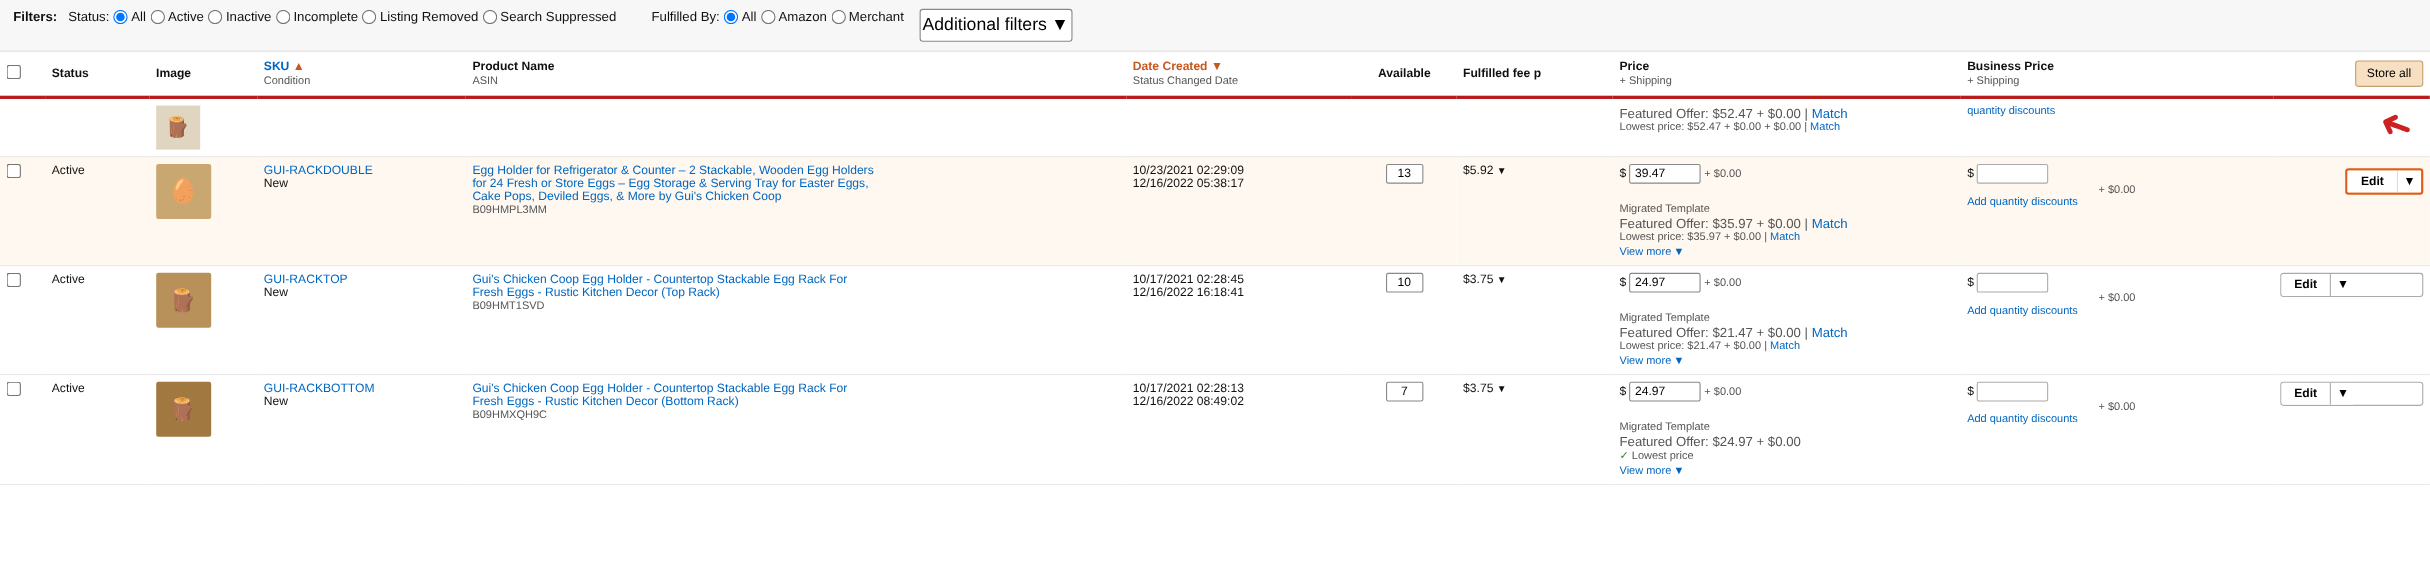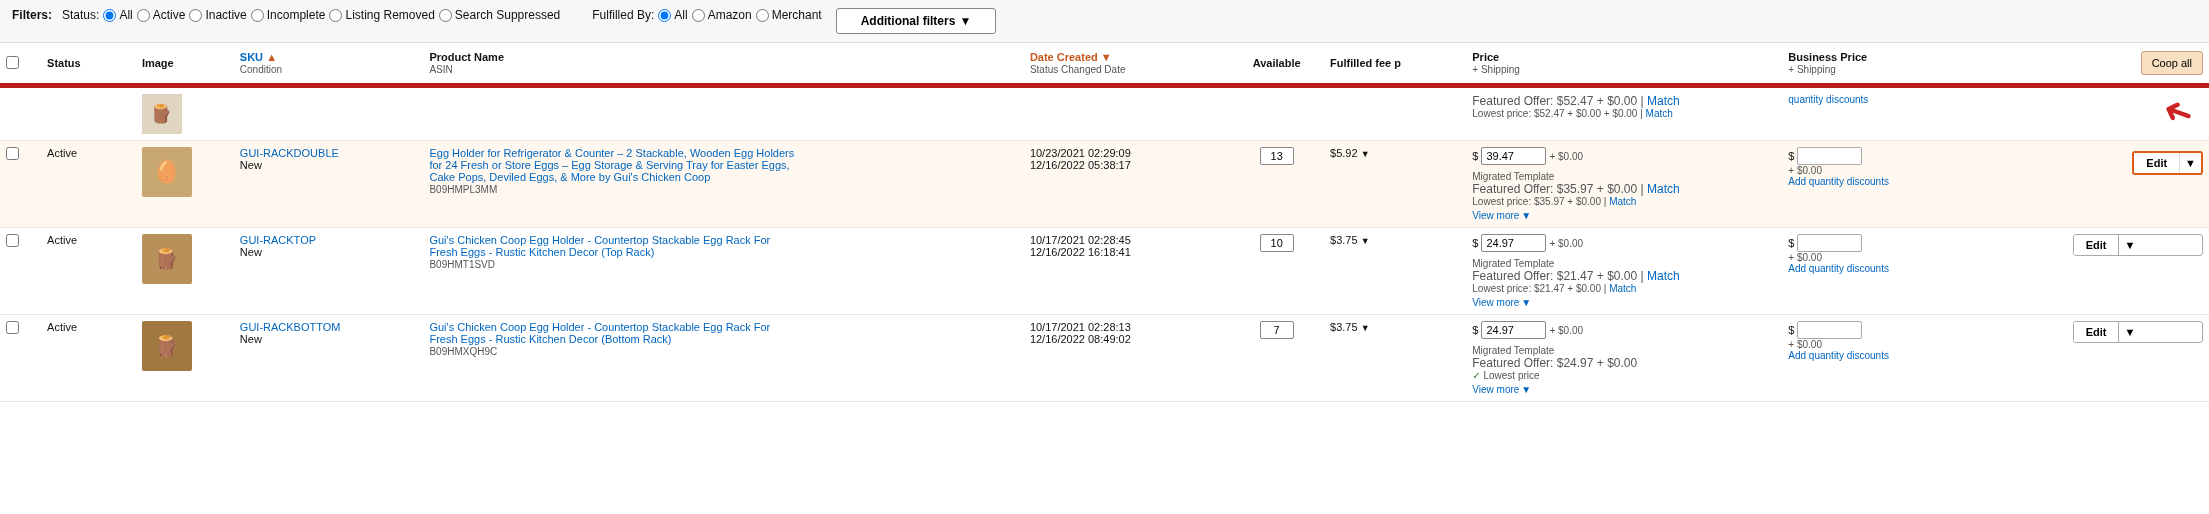--- a/index.html
+++ b/index.html
@@ -7,51 +7,50 @@
 
     .filters-bar {
       display: flex; align-items: flex-start; padding: 8px 12px; background: #f7f7f7;
       border-bottom: 1px solid #ddd; gap: 6px; flex-wrap: wrap;
     }
     .filters-label { font-weight: bold; margin-right: 4px; }
     .filter-group { display: flex; align-items: center; gap: 4px; margin-right: 8px; }
     .filter-group label { display: flex; align-items: center; gap: 3px; cursor: pointer; white-space: nowrap; }
     .filter-divider { color: #999; margin: 0 6px; }
     .additional-filters-btn {
-      display: flex; align-items: center; gap: 4px; padding: 5px 24px;
+      display: flex; align-items: center; gap: 4px; padding: 5px 2px;
       border: 1px solid #888; background: #fff; border-radius: 3px; cursor: pointer;
-      font-size: 12px;
-      font-weight: bold;
+      font-size: 16px;
     }
 
     .table-container { width: 100%; overflow-x: auto; }
     table { width: 100%; border-collapse: collapse; min-width: 1600px; }
     thead th {
-      padding: 8px 6px; border-bottom: 5px solid #b91c1c; text-align: left;
+      padding: 8px 6px; border-bottom: 3px solid #b91c1c; text-align: left;
       font-size: 11px; font-weight: bold; background: #fff; white-space: nowrap;
     }
     tbody td { padding: 6px; border-bottom: 1px solid #e8e8e8; vertical-align: top; font-size: 11px; }
     tbody tr { background: #fff; }
 
     .status-cell { white-space: nowrap; color: #111; }
     .sku-cell { color: #0066c0; font-size: 11px; }
     .product-name-link { color: #0066c0; font-size: 11px; cursor: pointer; }
     .asin { color: #555; font-size: 10px; }
 
     .date-cell { white-space: nowrap; font-size: 11px; }
     .fee-cell { white-space: nowrap; }
 
     .price-area { font-size: 11px; }
     .price-input-wrap { display: flex; align-items: center; gap: 3px; margin-bottom: 2px; }
     .dollar-sign { font-size: 11px; }
     .price-input {
       border: 1px solid #888; width: 65px; padding: 2px 4px; font-size: 11px; border-radius: 2px;
     }
-    .plus-shipping { font-size: 10px; color: #555; }
-    .migrated-template { font-size: 10px; color: #555; margin-top: 6px; }
+    .plus-shipping { font-size: 10px; color: #555; text-align: center; }
+    .migrated-template { font-size: 10px; color: #555; margin-top: 18px; }
     .featured-offer { font-size: 12px; color: #555; }
     .lowest-price-line { font-size: 10px; color: #555; }
     .match-link { color: #0066c0; cursor: pointer; }
     .view-more { color: #0066c0; font-size: 10px; cursor: pointer; display: flex; align-items: center; gap: 2px; margin-top: 3px; }
     .checkmark { color: #2e7d32; }
 
     .business-price-area { font-size: 11px; }
     .bp-input-wrap { display: flex; align-items: center; gap: 3px; }
     .bp-input { border: 1px solid #aaa; width: 65px; padding: 2px 4px; font-size: 11px; border-radius: 2px; }
     .add-qty-discounts { color: #0066c0; font-size: 10px; cursor: pointer; }
@@ -193,21 +192,21 @@
         <th class="col-bp">
           <span>Business Price</span><br>
           <span style="font-weight:normal;font-size:10px;color:#555;">+ Shipping</span>
         </th>
         <th class="col-action">
           <div style="display:flex;align-items:flex-start;justify-content:space-between;position:relative;">
             <div style="position:relative;">
               
               
             </div>
-            <button class="save-all-btn" style="margin-left:auto;">Coop all</button>
+            <button class="save-all-btn" style="margin-left:auto;">Store all</button>
           </div>
         </th>
       </tr>
     </thead>
     <tbody>
 
       <tr class="partial-row">
         <td class="col-checkbox"></td>
         <td class="col-status"></td>
         <td class="col-image">

